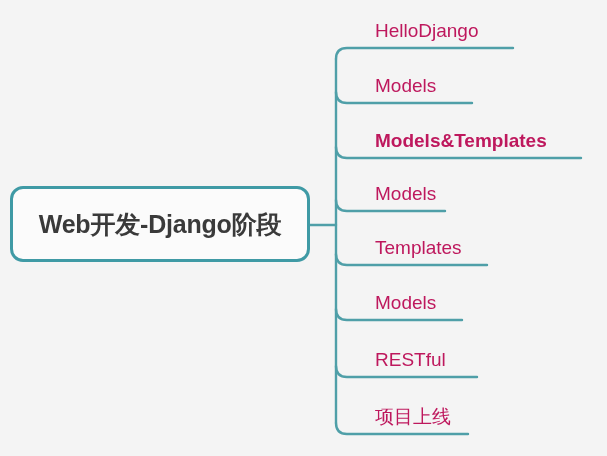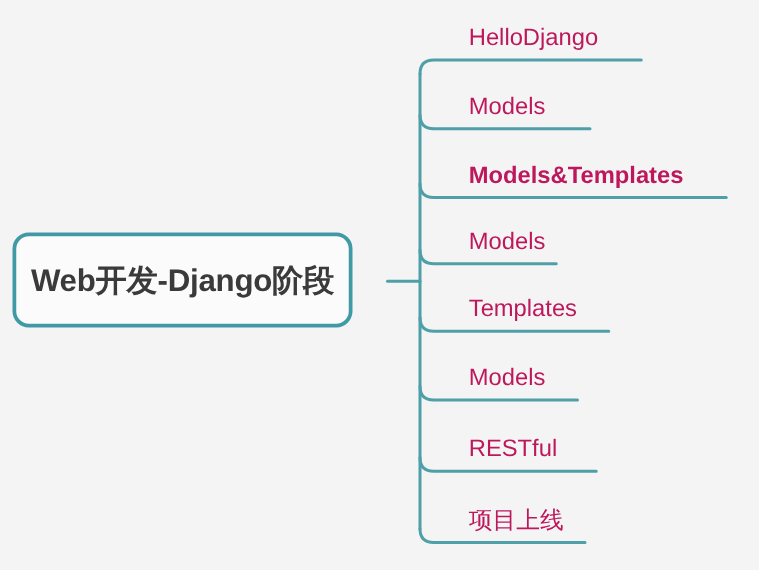--- a/index.html
+++ b/index.html
@@ -31,21 +31,21 @@
     width: 607px;
     height: 456px;
     pointer-events: none;
   }
 
   
   #root-node {
     position: absolute;
     left: 10px;
     top: 186px;
-    width: 272px;
+    width: 300px;
     height: 76px;
     box-sizing: border-box;
     border: 3px solid #3f9aa5;
     border-radius: 13px;
     background: #fbfbfb;
     display: flex;
     align-items: center;
     justify-content: center;
   }
   #root-node-label {

